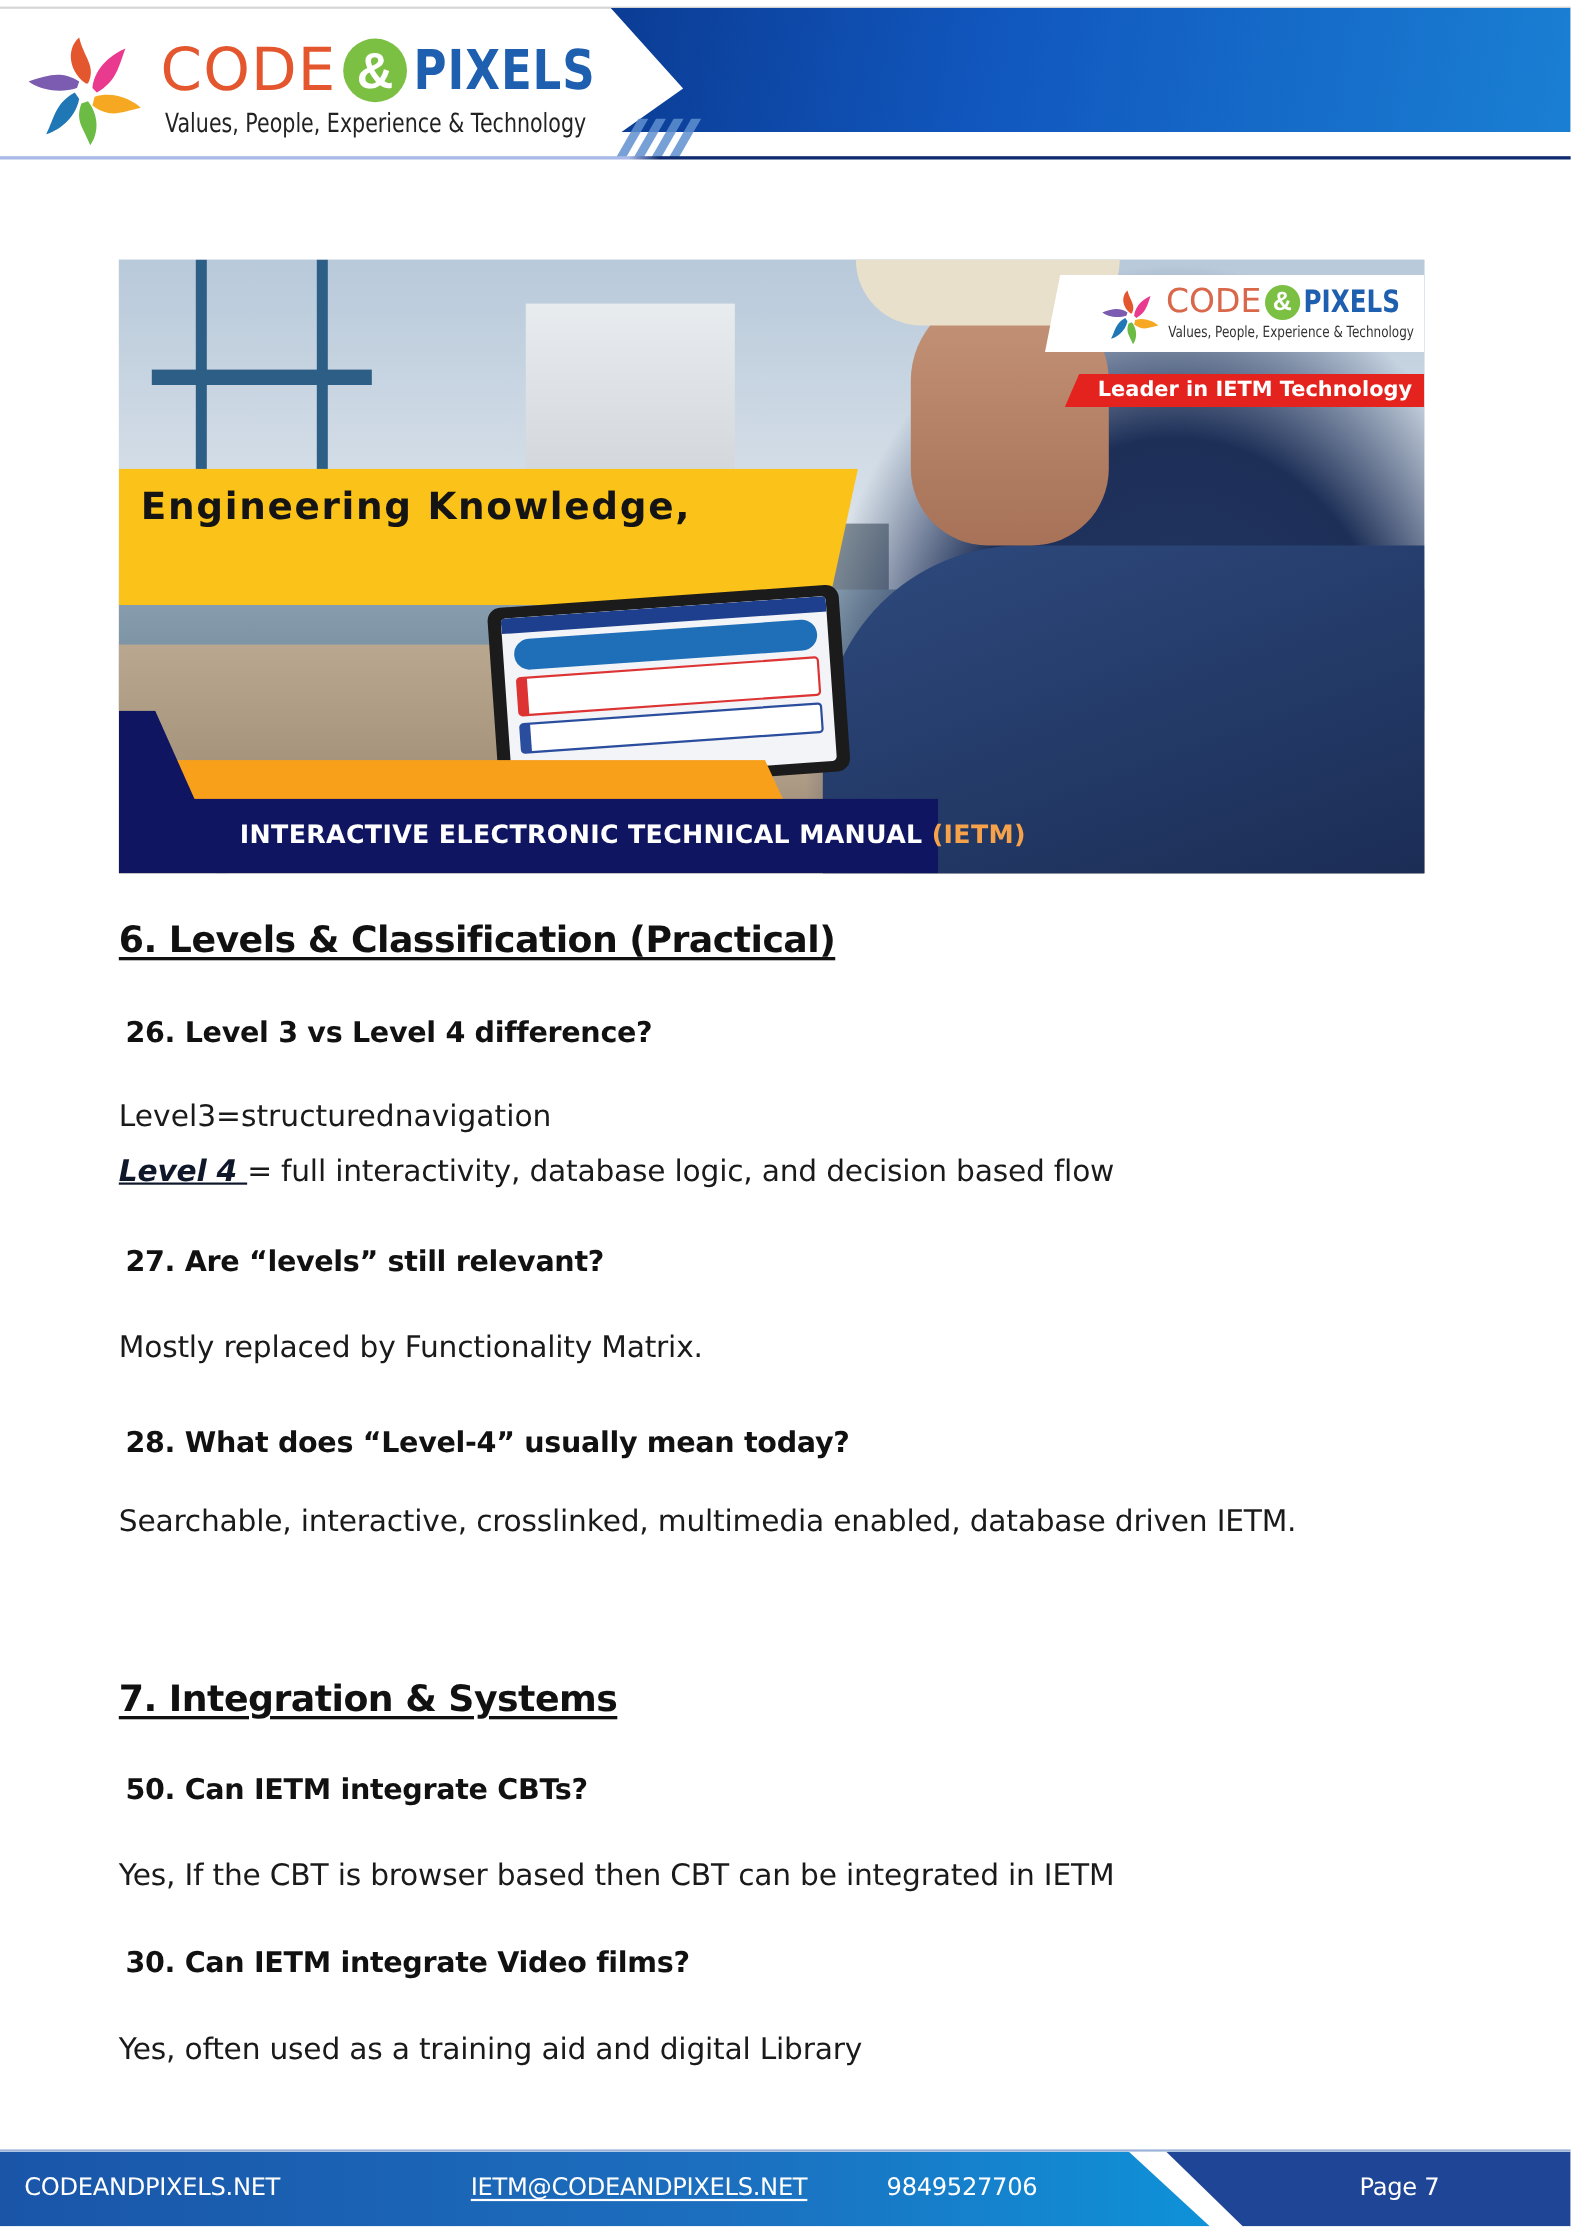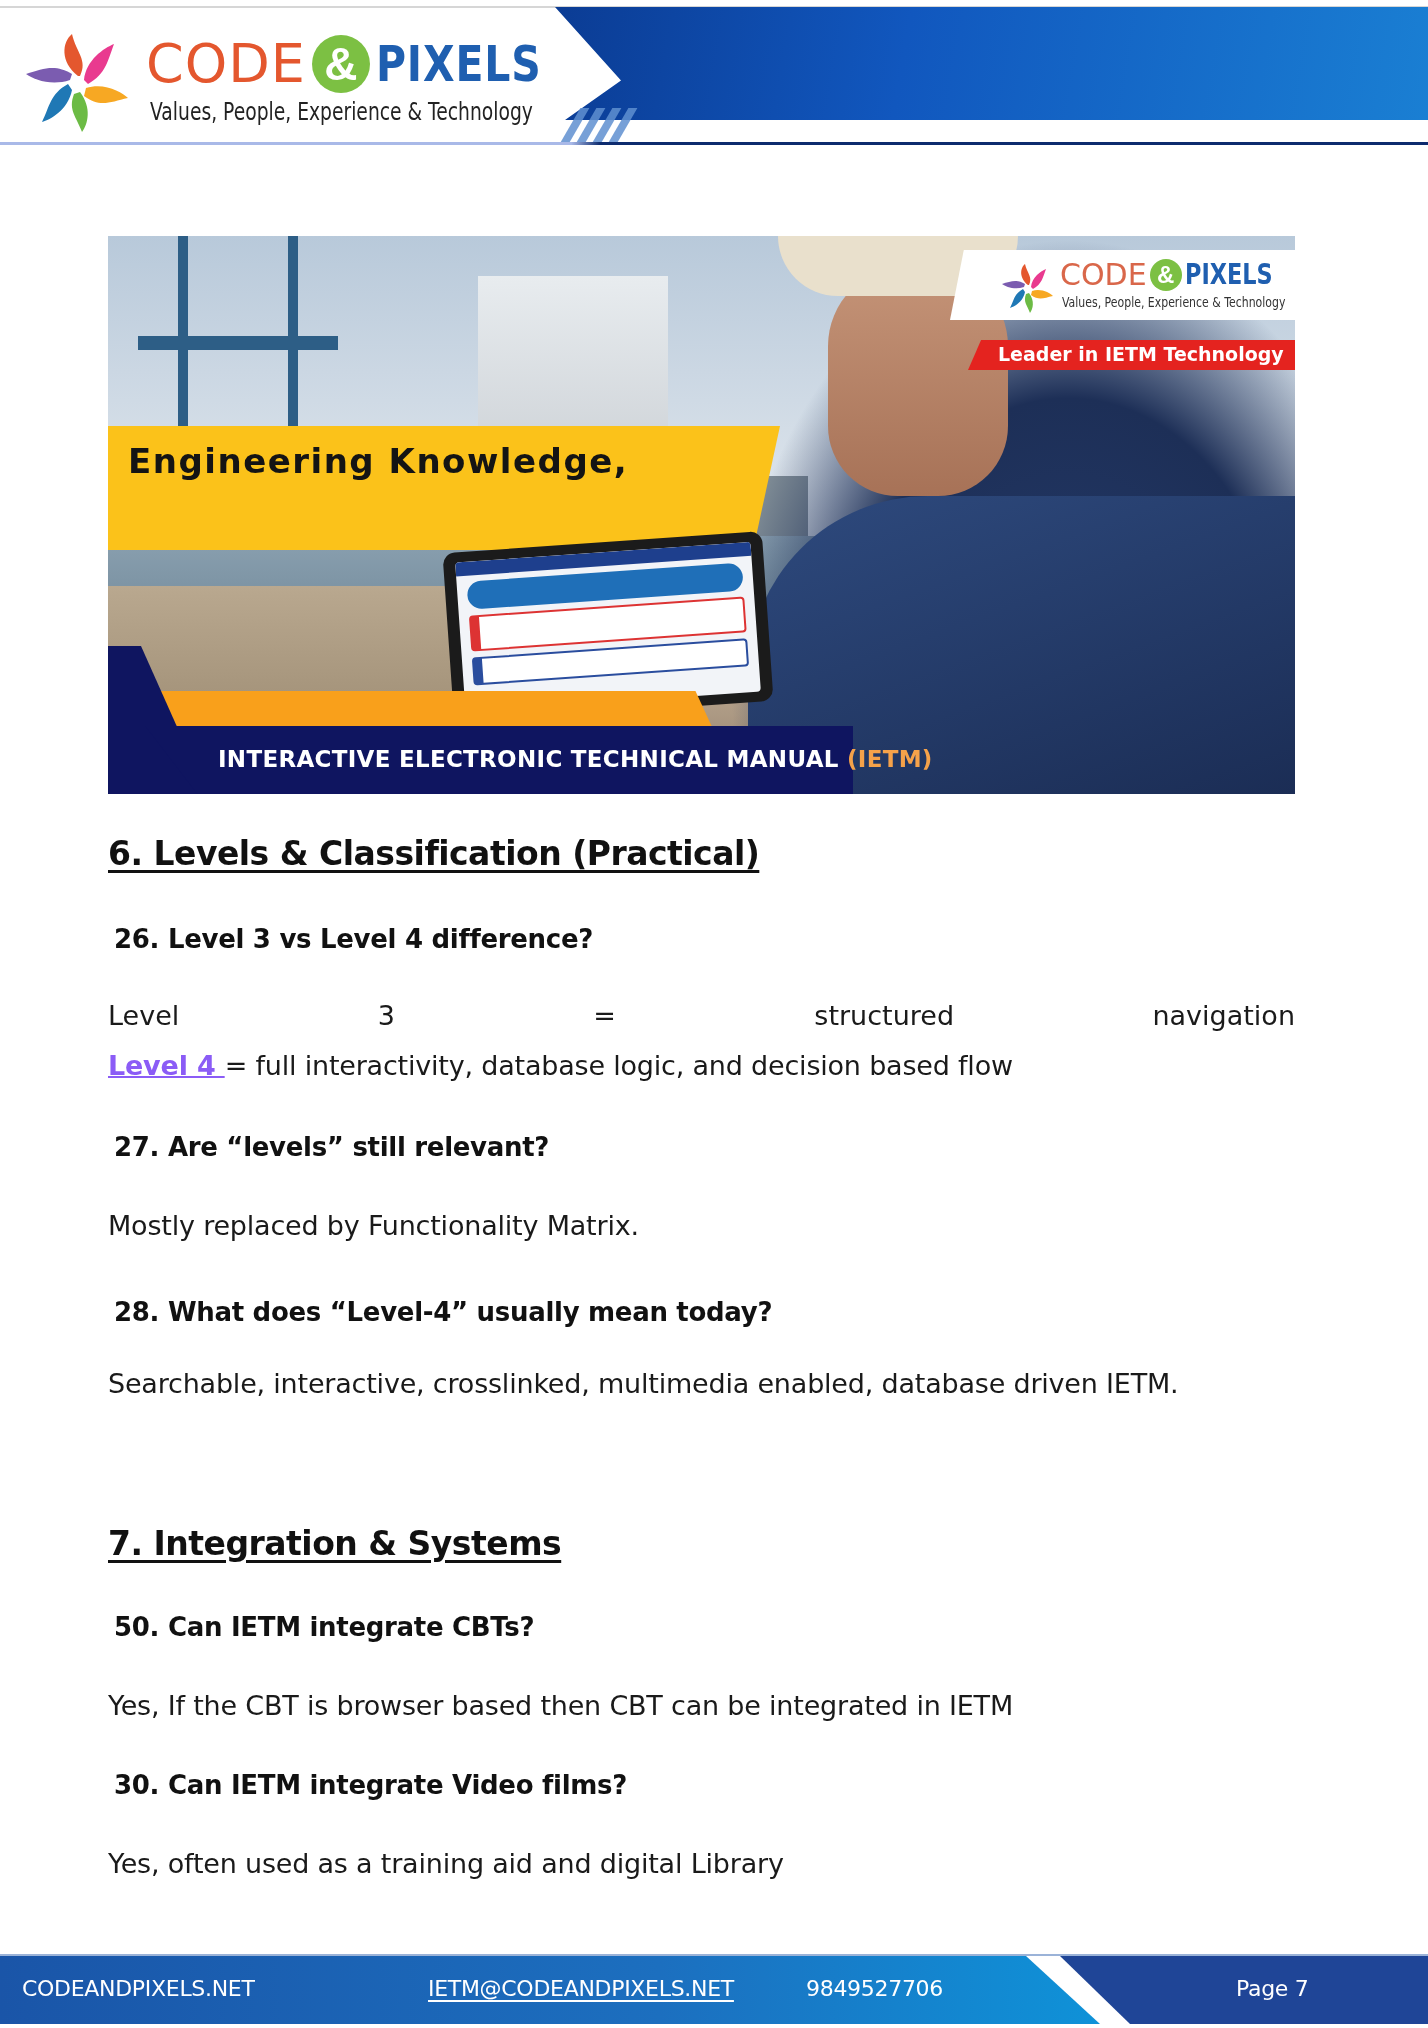--- a/index.html
+++ b/index.html
@@ -71,22 +71,22 @@
   .bl-tag { position: absolute; left: 112px; top: 44px; font-family: "DejaVu Sans", sans-serif; font-size: 14px; color: #333; transform: scaleX(.78); transform-origin: left center; white-space: nowrap; }
   .banner-red { position: absolute; left: 860px; top: 104px; width: 327px; height: 30px; background: #e4231f;
     clip-path: polygon(4% 0, 100% 0, 100% 100%, 0 100%); }
   .banner-red-text { position: absolute; left: 30px; top: 3px; font-family: "DejaVu Sans", sans-serif; font-weight: bold; font-size: 19px; color: #fff; white-space: nowrap; }
 
   
   .content { position: absolute; left: 108px; top: 830px; width: 1187px; }
   .section-title { position: absolute; left: 0; font-family: "DejaVu Sans", sans-serif; font-weight: bold; font-size: 33px; color: #111; text-decoration: underline; text-decoration-thickness: 3px; text-underline-offset: 5px; letter-spacing: -.5px; white-space: nowrap; text-align: center; }
   .q { position: absolute; left: 6px; font-family: "DejaVu Sans", sans-serif; font-weight: bold; font-size: 26px; color: #111; letter-spacing: -.3px; white-space: nowrap; }
   .a { position: absolute; left: 0; font-family: "DejaVu Sans", sans-serif; font-size: 27px; color: #1a1a1a; white-space: nowrap; letter-spacing: -.2px; }
-  .justify-row { position: absolute; left: 0; width: 1187px; display: flex; justify-content: space-between; font-family: "DejaVu Sans", sans-serif; font-size: 27px; color: #1a1a1a; }
-  .link { color: #8b5cf6; font-weight: bold; text-decoration: underline; text-decoration-thickness: 2px; }
+  .justify-row { position: absolute; left: 0; width: 1187px; display: flex; font-family: "DejaVu Sans", sans-serif; font-size: 27px; color: #1a1a1a; }
+  .link { color: #0f172a; font-weight: bold; text-decoration: underline; text-decoration-thickness: 2px; font-style: italic; }
 
   
   .footer { position: absolute; left: 0; top: 1956px; width: 1408px; height: 68px; }
   .footer-band { position: absolute; left: 0; top: 0; width: 1100px; height: 68px;
     background: linear-gradient(90deg, #1a55a8 0%, #1c6fbf 60%, #0f92d8 100%);
     clip-path: polygon(0 0, 1026px 0, 1100px 68px, 0 68px); }
   .footer-right { position: absolute; left: 1060px; top: 0; width: 368px; height: 68px; background: #1f4597;
     clip-path: polygon(0 0, 100% 0, 100% 100%, 70px 100%); }
   .footer-topline { position: absolute; left: 0; top: -2px; width: 1428px; height: 2px; background: #9bb3d8; }
   .footer-text { position: absolute; top: 20px; font-family: "DejaVu Sans", sans-serif; font-size: 22px; color: #fff; white-space: nowrap; letter-spacing: -.3px; }

